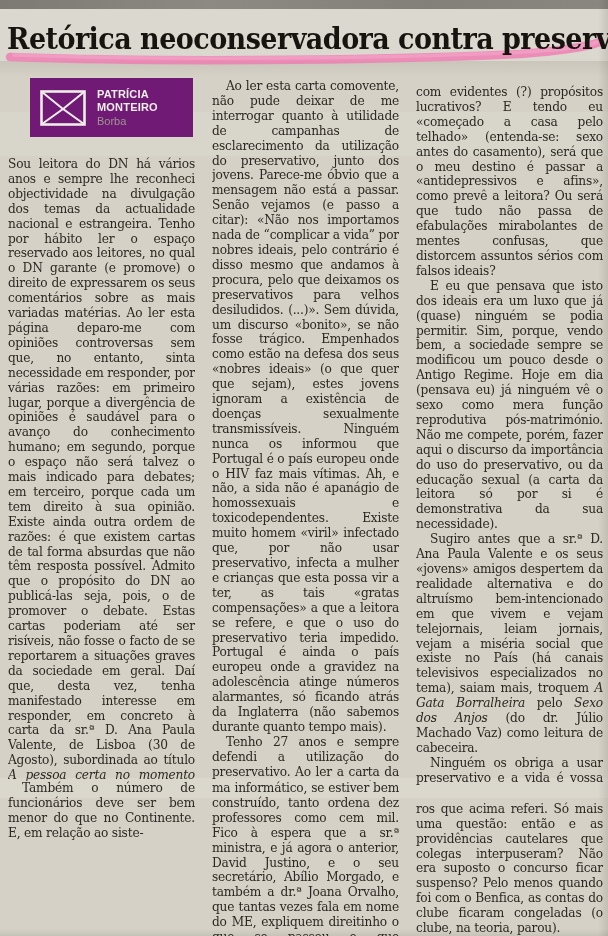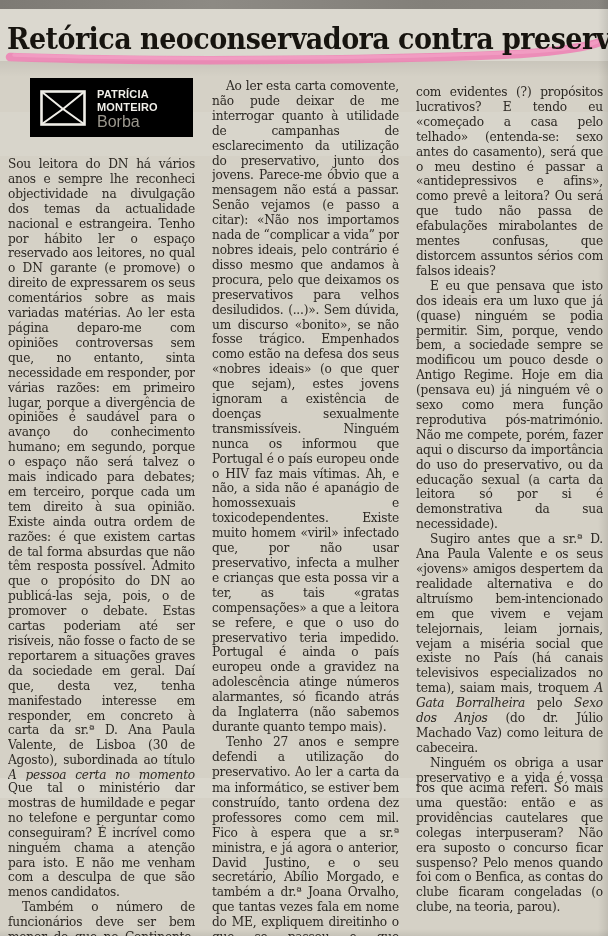--- a/index.html
+++ b/index.html
@@ -22,41 +22,41 @@
 
   .headline{
     position:absolute;left:7px;top:21px;margin:0;z-index:2;
     font-size:30px;font-weight:600;letter-spacing:-.6px;color:#17140f;
     white-space:nowrap;transform:scaleX(.9);transform-origin:left top;
   }
   .marker-svg{position:absolute;left:0;top:0;z-index:1;}
 
   .author-box{
     position:absolute;left:30px;top:78px;width:163px;height:59px;
-    background:#000000;display:flex;align-items:center;box-sizing:border-box;
+    background:#701a75;display:flex;align-items:center;box-sizing:border-box;
     padding:0 10px;gap:11px;
   }
   .author-text{font-family:"Liberation Sans",sans-serif;line-height:13px;}
   .author-name{color:#f1efe9;font-size:11px;font-weight:bold;letter-spacing:.2px;}
-  .author-loc{color:#9b978d;font-size:16px;margin-top:1px;}
+  .author-loc{color:#9b978d;font-size:11px;margin-top:1px;}
 
   .col{
     position:absolute;width:187px;overflow:hidden;
     font-size:12.2px;line-height:14.9px;letter-spacing:-.2px;
     text-align:justify;hyphens:auto;-webkit-hyphens:auto;
   }
   .col p{margin:0;}
   .col p.ind{text-indent:14px;}
   .col em{font-style:italic;}
   #a1c1{left:8px;  top:157px;height:624px;}
   #a1c2{left:212px;top:79px; height:702px;}
   #a1c3{left:416px;top:85px; height:702px;}
   #a2c1{left:8px;  top:781px;height:155px;}
   #a2c2{left:212px;top:781px;height:155px;}
-  #a2c3{left:416px;top:781px;height:155px;display:flex;flex-direction:row;}
+  #a2c3{left:416px;top:781px;height:155px;display:flex;flex-direction:row;align-items:flex-end;}
 
   .signature{margin-top:7px;font-family:"Liberation Sans",sans-serif;line-height:14px;}
   .sig-name{font-size:11.5px;font-weight:bold;color:#33302b;letter-spacing:.2px;}
 </style>
 </head>
 <body>
 
 <div class="page">
 
   <div class="top-strip"></div>
@@ -96,21 +96,20 @@
       <p class="ind"><span>Tenho 27 anos e sempre defendi a utilização do preservativo. Ao ler a carta da leitora, entrei em pânico perfeitamente justificado: serei eu uma «velha desiludida», manipulada e enganada pelo </span></p>
     </div>
   <div id="a1c3" class="col">
       <p><span>com evidentes (?) propósitos lucrativos? E tendo eu «começado a casa pelo telhado» (entenda-se: sexo antes do casamento), será que o meu destino é passar a «antidepressivos e afins», como prevê a leitora? Ou será que tudo não passa de efabulações mirabolantes de mentes confusas, que distorcem assuntos sérios com falsos ideais?</span></p>
       <p class="ind"><span>E eu que pensava que isto dos ideais era um luxo que já (quase) ninguém se podia permitir. Sim, porque, vendo bem, a sociedade sempre se modificou um pouco desde o Antigo Regime. Hoje em dia (pensava eu) já ninguém vê o sexo como mera função reprodutiva pós-matrimónio. Não me compete, porém, fazer aqui o discurso da importância do uso do preservativo, ou da educação sexual (a carta da leitora só por si é demonstrativa da sua necessidade).</span></p>
       <p class="ind"><span>Sugiro antes que a sr.ª D. Ana Paula Valente e os seus «jovens» amigos despertem da realidade alternativa e do altruísmo bem-intencionado em que vivem e vejam telejornais, leiam jornais, vejam a miséria social que existe no País (há canais televisivos especializados no tema), saiam mais, troquem </span><em>A Gata Borralheira</em><span> pelo </span><em>Sexo dos Anjos</em><span> (do dr. Júlio Machado Vaz) como leitura de cabeceira.</span></p>
       <p class="ind"><span>Ninguém os obriga a usar preservativo e a vida é vossa para deliberadamente a complicar, como entenderem. Mas não banalizem questões sérias de saúde pública com exercícios de retórica neoconservadora. Não há «pachorra» para tanto idealismo barato.</span></p>
     </div>
 
   <div id="a2c1" class="col">
-      <p><span>Que tal o ministério dar mostras de humildade e pegar no telefone e perguntar como conseguiram? É incrível como ninguém chama a atenção para isto. E não me venham com a desculpa de que são menos candidatos.</span></p>
       <p class="ind"><span>Também o número de funcionários deve ser bem menor do que no Continente. E, em relação ao siste-</span></p>
     </div>
   <div id="a2c2" class="col">
       <p><span>ma informático, se estiver bem construído, tanto ordena dez professores como cem mil. Fico à espera que a sr.ª ministra, e já agora o anterior, David Justino, e o seu secretário, Abílio Morgado, e também a dr.ª Joana Orvalho, que tantas vezes fala em nome do ME, expliquem direitinho o que se passou e que apresentem uma rápida solução para todos os er-</span></p>
     </div>
   <div id="a2c3" class="col">
     <div>
         <p><span>ros que acima referi. Só mais uma questão: então e as providências cautelares que colegas interpuseram? Não era suposto o concurso ficar suspenso? Pelo menos quando foi com o Benfica, as contas do clube ficaram congeladas (o clube, na teoria, parou).</span></p>
       </div>
   </div>

